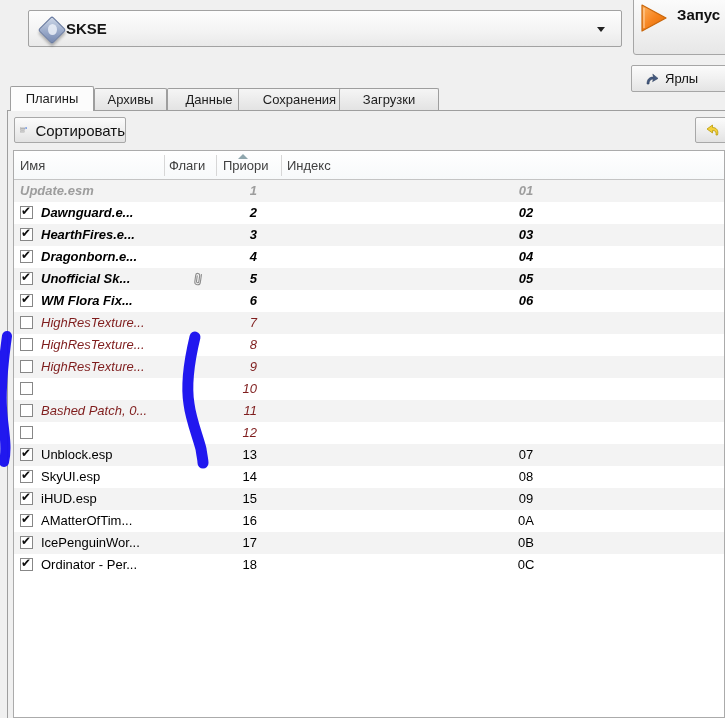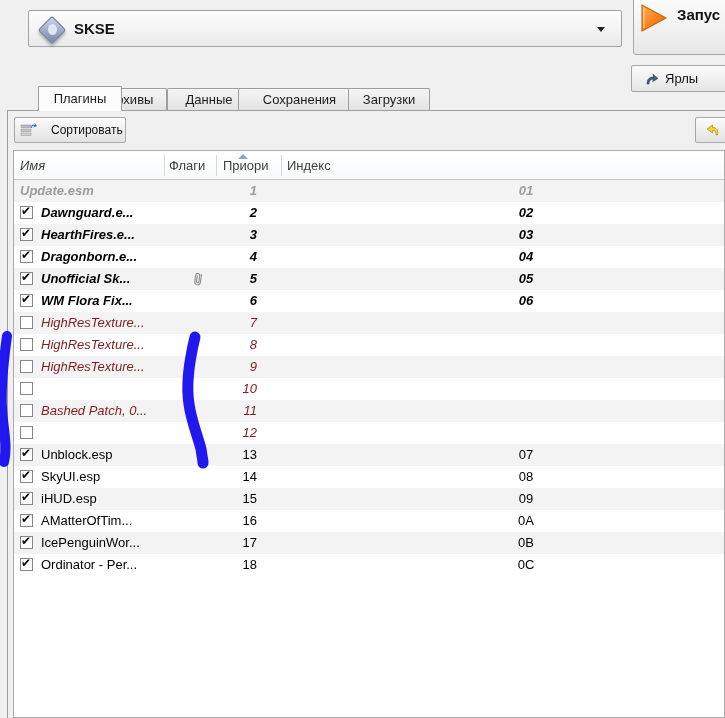--- a/index.html
+++ b/index.html
@@ -21,21 +21,21 @@
     position:absolute;left:6px;top:6px;width:18px;height:18px;
     transform:rotate(45deg);
     background:linear-gradient(135deg,#cdd7e8 0%,#9aaac9 55%,#7588b1 100%);
     border:1px solid #5d7099;border-radius:2px;
     box-shadow:2px 2px 3px rgba(0,0,0,.28);
   }
   .diamond-blob{
     position:absolute;left:12px;top:10px;width:9px;height:11px;border-radius:50%;
     background:rgba(235,240,248,.85);filter:blur(.4px);
   }
-  .profile-label{font-size:15px;font-weight:bold;color:#151515;margin-left:8px;}
+  .profile-label{font-size:15px;font-weight:bold;color:#151515;margin-left:0;}
   .caret-down{
     position:absolute;right:16px;top:16px;width:0;height:0;
     border-left:4px solid transparent;border-right:4px solid transparent;
     border-top:5px solid #222;
   }
   
   .run-button{
     position:absolute;left:633px;top:-12px;width:140px;height:67px;
     border:1px solid #a6a6a6;border-radius:3px;
     background:linear-gradient(#ffffff,#f1f1f1 60%,#e7e7e7);
@@ -56,62 +56,62 @@
     position:absolute;box-sizing:border-box;text-align:center;
     font-size:13px;color:#1d1d1d;
     border:1px solid #9e9e9e;border-bottom:none;border-radius:2px 2px 0 0;
   }
   .tab.inactive{
     top:88px;height:22px;line-height:22px;
     background:linear-gradient(#f5f5f5,#e3e3e3);
   }
   .tab.active{
     top:86px;height:25px;line-height:24px;
-    background:#fcfcfc;z-index:3;margin-left:28px;
+    background:#fcfcfc;z-index:3;
   }
   .tab-0{left:10px;width:84px;}
   .tab-1{left:94px;width:73px;}
   .tab-2{left:167px;width:84px;}
   .tab-3{left:238px;width:123px;}
-  .tab-4{left:348px;width:82px;}
+  .tab-4{left:339px;width:100px;}
   .tab-pane{
     position:absolute;left:7px;top:110px;width:718px;height:608px;
     border-top:1px solid #9e9e9e;border-left:1px solid #9e9e9e;
     background:#f0f0f0;box-sizing:border-box;z-index:1;
   }
   
   .sort-button{
     position:absolute;left:14px;top:117px;width:112px;height:26px;z-index:4;
     border:1px solid #a8a8a8;border-radius:2px;
     background:linear-gradient(#fbfbfb,#ededed 60%,#e2e2e2);
     box-sizing:border-box;display:flex;align-items:center;
   }
   .sort-button .ico{margin-left:5px;}
-  .sort-label{font-size:12px;color:#111;margin-left:14px;}
+  .sort-label{font-size:15px;color:#111;margin-left:8px;}
   .restore-button{
     position:absolute;left:695px;top:117px;width:45px;height:26px;z-index:4;
     border:1px solid #a8a8a8;border-radius:2px;
     background:linear-gradient(#fbfbfb,#ededed 60%,#e2e2e2);
     box-sizing:border-box;display:flex;align-items:center;
   }
   .restore-button .ico{margin-left:8px;}
   
   .plugin-table{
     position:absolute;left:13px;top:150px;width:712px;height:568px;z-index:2;
     background:#ffffff;border:1px solid #ababab;box-sizing:border-box;
   }
   .tbl-header{
     position:absolute;left:0;top:0;width:100%;height:29px;
     background:linear-gradient(#ffffff,#f7f9fa);
     border-bottom:1px solid #c4c4c4;box-sizing:border-box;
   }
   .tbl-header .col-label{
     position:absolute;top:0;line-height:29px;font-size:13px;color:#3f3f3f;white-space:nowrap;
   }
-  .hdr-name{left:6px;font-style:italic;} .hdr-flags{left:155px;} .hdr-priority{left:209px;} .hdr-index{left:273px;}
+  .hdr-name{left:6px;} .hdr-flags{left:155px;} .hdr-priority{left:209px;} .hdr-index{left:273px;}
   .hdr-sep{position:absolute;top:4px;width:1px;height:21px;background:#d7d7d7;}
   .sep-1{left:150px;} .sep-2{left:202px;} .sep-3{left:267px;}
   .sort-indicator{
     position:absolute;left:224px;top:3px;width:0;height:0;
     border-left:5px solid transparent;border-right:5px solid transparent;
     border-bottom:5px solid #8fa6ad;
   }
   .rows{position:absolute;left:0;top:29px;width:100%;}
   .row{position:relative;width:100%;height:22px;}
   .row.alt{background:#f3f3f3;}

